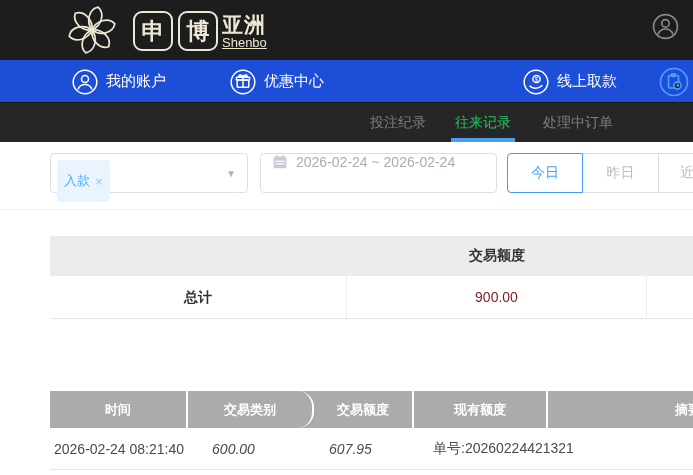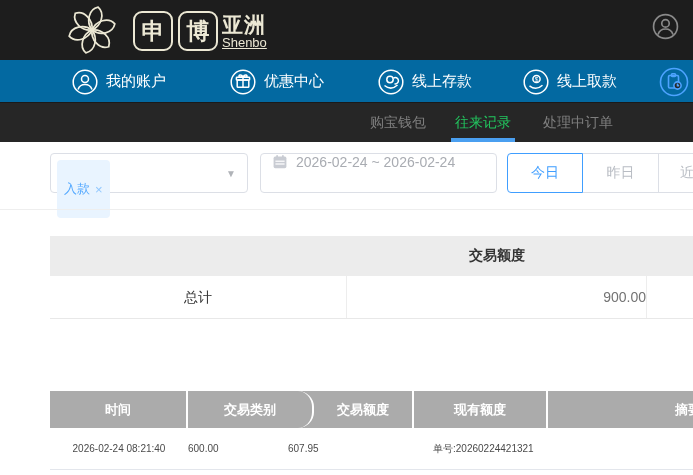--- a/index.html
+++ b/index.html
@@ -8,65 +8,65 @@
   
   .top-header{position:absolute;left:0;top:0;width:693px;height:60px;background:#1d1d1d;}
   .logo-flower{position:absolute;left:64px;top:2px;}
   .logo-box{position:absolute;top:11px;width:36px;height:36px;border:2px solid #ece8d4;border-radius:9px;
             color:#ece8d4;font-size:23px;font-weight:700;display:flex;align-items:center;justify-content:center;}
   .logo-box1{left:133px;} .logo-box2{left:178px;}
   .logo-region{position:absolute;left:222px;top:11px;color:#ece8d4;font-size:21px;font-weight:700;letter-spacing:1px;}
   .logo-sub{position:absolute;left:222px;top:35px;color:#ece8d4;font-size:13px;text-decoration:underline;}
   .hdr-user{position:absolute;left:652px;top:13px;width:27px;height:27px;cursor:pointer;}
   
-  .nav-bar{position:absolute;left:0;top:60px;width:693px;height:43px;background:#0369a1;border-bottom:1px solid #1a1a1a;box-sizing:border-box;}
+  .nav-bar{position:absolute;left:0;top:60px;width:693px;height:43px;background:#1d4ed8;border-bottom:1px solid #1a1a1a;box-sizing:border-box;}
   .nav-item{position:absolute;top:0;height:43px;display:flex;align-items:center;gap:8px;color:#fff;font-size:15px;cursor:pointer;}
   .nav-item svg{display:block;}
   .nav-i1{left:72px;} .nav-i2{left:230px;} .nav-i3{left:378px;} .nav-i4{left:523px;justify-content:center;} .nav-i5{left:659px;}
   
   .tab-bar{position:absolute;left:0;top:103px;width:693px;height:39px;background:#262626;}
   .tab{position:absolute;top:11px;font-size:14px;color:#7f7f7f;cursor:pointer;}
   .tab.active{color:#22c55e;}
   .tab-underline{position:absolute;left:451px;top:35px;width:64px;height:4px;background:#4a9ff0;}
   .tab1{left:370px;} .tab2{left:455px;} .tab3{left:543px;}
   
   .select-box{position:absolute;left:50px;top:153px;width:198px;height:40px;border:1px solid #dcdfe6;border-radius:4px;box-sizing:border-box;background:#fff;cursor:pointer;}
-  .sel-tag{position:absolute;left:6px;top:6px;height:26px;background:#e9f4ff;border-radius:4px;display:flex;align-items:center;padding:16px 7px;font-size:13px;color:#53a8ff;gap:5px;}
+  .sel-tag{position:absolute;left:6px;top:6px;height:26px;background:#e9f4ff;border-radius:4px;display:flex;align-items:center;padding:8px 7px;font-size:13px;color:#53a8ff;gap:5px;}
   .sel-tag .x{color:#90c7ff;font-size:13px;cursor:pointer;}
   .sel-caret{position:absolute;right:11px;top:14px;font-size:10px;color:#b0b3b8;}
   .date-box{position:absolute;left:260px;top:153px;width:237px;height:40px;border:1px solid #dcdfe6;border-radius:4px;box-sizing:border-box;background:#fff;display:flex;cursor:pointer;}
   .date-box svg{margin:0 8px 0 11px;}
   .date-text{font-size:14px;color:#a9acb2;}
   .shortcut-group{position:absolute;left:507px;top:153px;height:40px;display:flex;}
   .sc-btn{height:40px;box-sizing:border-box;border:1px solid #dcdfe6;background:#fff;color:#b9bdc4;
           font-size:14px;display:flex;align-items:center;justify-content:center;cursor:pointer;margin-left:-1px;}
   .sc-btn.first{border-radius:4px 0 0 4px;margin-left:0;}
   .sc-btn.active{border-color:#409eff;color:#409eff;z-index:2;position:relative;}
   .sc-w1{width:76px;} .sc-w2{width:77px;} .sc-w3{width:80px;}
   .filter-divider{position:absolute;left:0;top:209px;width:693px;height:1px;background:#eeeeee;}
   
   .sum-table{position:absolute;left:50px;top:236px;width:850px;}
   .sum-head{display:flex;height:40px;background:#ececec;align-items:center;}
   .sum-head .c1{width:297px;} 
   .sum-head .c2{width:300px;text-align:center;font-size:14px;font-weight:700;color:#333;}
   .sum-body{display:flex;height:42px;background:#fff;border-bottom:1px solid #e8e8e8;align-items:center;}
-  .sum-body .c1{width:297px;text-align:center;font-size:14px;font-weight:400;color:#333;border-right:1px solid #ededed;height:42px;line-height:42px;box-sizing:border-box;}
-  .sum-body .c2{width:300px;text-align:right;font-size:14px;color:#737373;border-right:1px solid #ededed;height:42px;line-height:42px;box-sizing:border-box;}
+  .sum-body .c1{width:297px;text-align:center;font-size:14px;font-weight:700;color:#333;border-right:1px solid #ededed;height:42px;line-height:42px;box-sizing:border-box;}
+  .sum-body .c2{width:300px;text-align:center;font-size:14px;color:#7f1d1d;border-right:1px solid #ededed;height:42px;line-height:42px;box-sizing:border-box;}
   .sum-body .c3{flex:1;height:42px;}
   
   .rec-table{position:absolute;left:50px;top:391px;width:850px;}
   .rec-head{display:flex;height:37px;background:#ababab;}
   .rec-head .hc{color:#fff;font-size:13px;font-weight:700;display:flex;align-items:center;justify-content:center;border-right:2px solid #fff;box-sizing:border-box;}
   .rec-head .hc:last-child{border-right:none;}
   .rec-row{display:flex;height:41px;background:#fff;border-bottom:1px solid #e3e6ec;align-items:center;}
-  .rec-row .rc{font-size:10px;color:#4a4a4a;box-sizing:border-box;}
+  .rec-row .rc{font-size:14px;color:#4a4a4a;box-sizing:border-box;}
   .w-time{width:138px;} .w-type{width:126px;border-radius:16px;} .w-amt{width:100px;} .w-bal{width:134px;} .w-memo{width:280px;}
   .rc.w-time{text-align:center;}
   .rc.w-type{padding-left:9px;}
-  .rc.w-amt,.rc.w-bal{text-align:left;padding-right:9px;}
+  .rc.w-amt,.rc.w-bal{text-align:center;padding-right:9px;font-style:italic;}
   .rc.w-memo{padding-left:11px;white-space:nowrap;overflow:hidden;}
 </style>
 </head>
 <body>
 
 <div class="frame">
 
   <div class="top-header">
     <svg class="logo-flower" width="56" height="56" viewBox="0 0 64 64">
       <g fill="none" stroke="#ece8d4" stroke-width="2">
@@ -111,31 +111,20 @@
         <g fill="none" stroke="#ffffff" stroke-width="1.5">
           <circle cx="13" cy="13" r="11.8"></circle>
           <rect x="7.2" y="11" width="11.6" height="7.2" rx="0.8"></rect>
           <rect x="6.4" y="8.2" width="13.2" height="2.8" rx="0.6"></rect>
           <line x1="13" y1="8.2" x2="13" y2="18.2"></line>
           <path d="M13 8 c-1.5-3.2-5-2.2-3.8 0 Z M13 8 c1.5-3.2 5-2.2 3.8 0 Z"></path>
         </g>
       </svg>
       <span>优惠中心</span>
     </div>
-    <div class="nav-item nav-i3">
-      <svg width="26" height="26" viewBox="0 0 26 26">
-        <g fill="none" stroke="#ffffff" stroke-width="1.5">
-          <circle cx="13" cy="13" r="11.8"></circle>
-          <circle cx="12" cy="10.5" r="3.2"></circle>
-          <path d="M15.5 9 a3.2 3.2 0 1 1 1 5.8"></path>
-          <path d="M6.5 16.5 q6.5 5.5 13 -0.5"></path>
-        </g>
-      </svg>
-      <span>线上存款</span>
-    </div>
     <div class="nav-item nav-i4">
       <svg width="26" height="26" viewBox="0 0 26 26">
         <g fill="none" stroke="#ffffff" stroke-width="1.5">
           <circle cx="13" cy="13" r="11.8"></circle>
           <circle cx="13.5" cy="10" r="3.6"></circle>
           <path d="M6.5 16.8 q6.5 5.2 13 -0.6"></path>
         </g>
         <text x="13.5" y="12.6" font-size="6.5" fill="#ffffff" text-anchor="middle" font-family="Liberation Sans, sans-serif">$</text>
       </svg>
       <span>线上取款</span>
@@ -147,21 +136,21 @@
           <rect x="9.5" y="8.5" width="10" height="12.5" rx="1.2"></rect>
           <rect x="12.5" y="6.8" width="4" height="2.6" rx="0.8"></rect>
           <circle cx="18.5" cy="18.5" r="3.6" fill="#262626"></circle>
           <path d="M18.5 16.6 v2 h1.7"></path>
         </g>
       </svg>
     </div>
   </div>
 
   <div class="tab-bar">
-    <div class="tab tab1">购宝钱包</div>
+    <div class="tab tab1">投注纪录</div>
     <div class="tab tab2 active">往来记录</div>
     <div class="tab tab3">处理中订单</div>
     <div class="tab-underline"></div>
   </div>
 
   <div class="select-box">
     <div class="sel-tag">
       <span>入款</span>
       <span class="x">×</span>
     </div>

